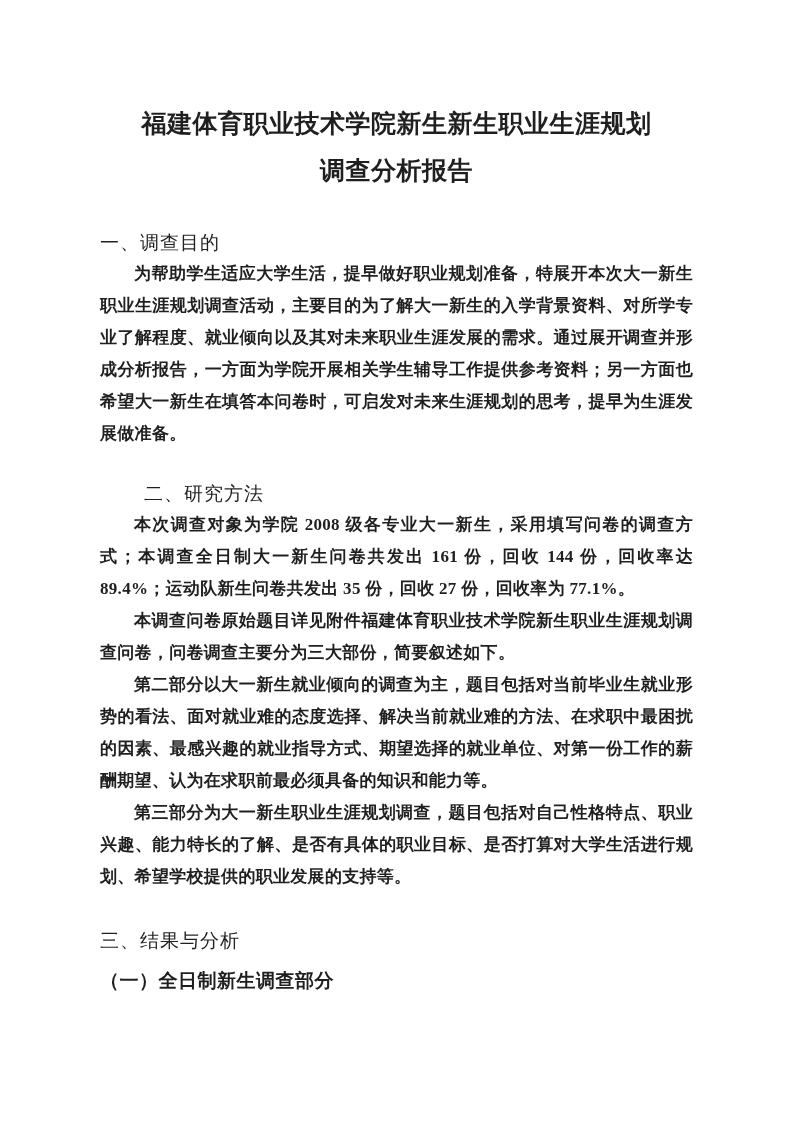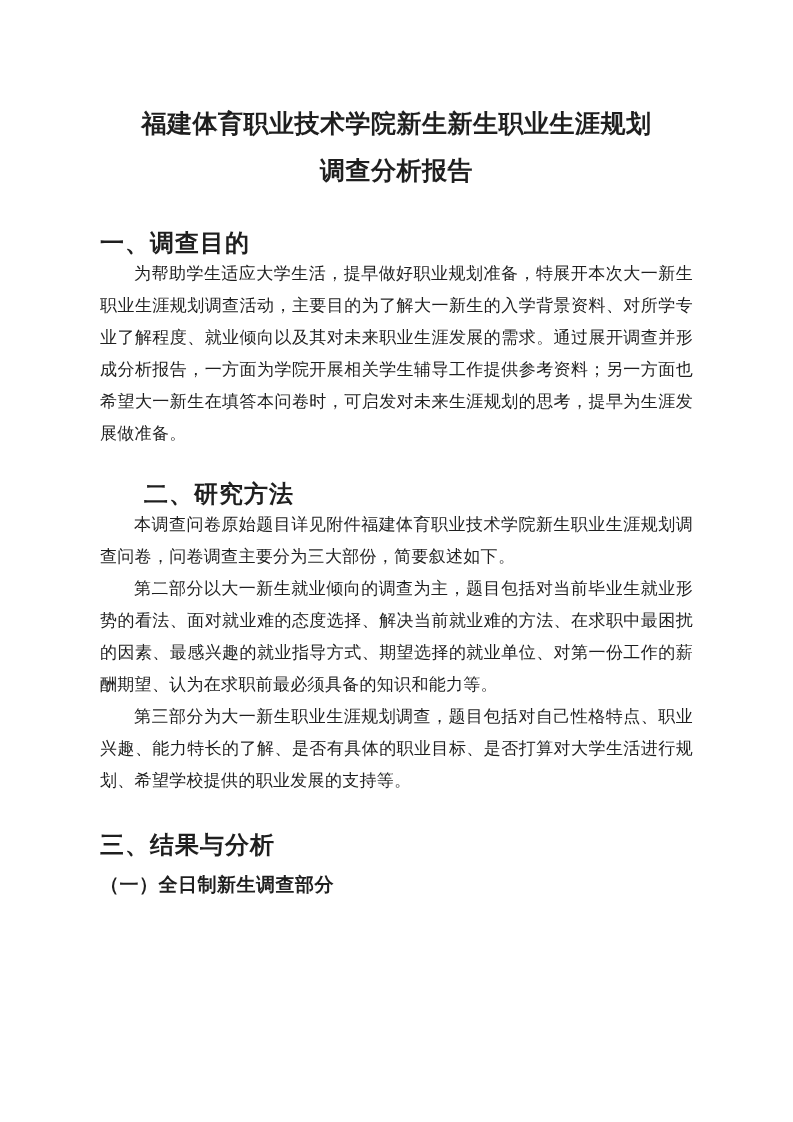--- a/index.html
+++ b/index.html
@@ -28,36 +28,37 @@
     text-align: center;
     font-family: "Liberation Sans", sans-serif;
     font-weight: bold;
     font-size: 25px;
     line-height: 47px;
     letter-spacing: 0.5px;
   }
   .doc-title .t-line { display: block; }
   .section-heading {
     font-family: "Liberation Sans", sans-serif;
-    font-weight: bold;
-    font-size: 24px;
+    font-weight: normal;
+    font-size: 19px;
     line-height: 30px;
     letter-spacing: 1px;
   }
   .h1-spacing { margin-top: 34px; }
   .h2-spacing { margin-top: 29px; margin-left: 44px; }
   .h3-spacing { margin-top: 33px; }
   .body-para {
     margin: 0;
     font-family: "Liberation Serif", serif;
     font-size: 17px;
     line-height: 32px;
     text-align: justify;
     text-indent: 2em;
     letter-spacing: 0.3px;
+    font-weight: bold;
   }
   .sub-heading {
     margin-top: 10px;
     font-family: "Liberation Serif", serif;
     font-weight: bold;
     font-size: 19px;
     line-height: 30px;
     letter-spacing: 0.5px;
   }
   .page-number {
@@ -79,20 +80,21 @@
 
     <div class="doc-title">
       <span class="t-line">福建体育职业技术学院新生新生职业生涯规划</span>
       <span class="t-line">调查分析报告</span>
     </div>
 
     <div class="section-heading h1-spacing">一、调查目的</div>
     <p class="body-para">为帮助学生适应大学生活，提早做好职业规划准备，特展开本次大一新生职业生涯规划调查活动，主要目的为了解大一新生的入学背景资料、对所学专业了解程度、就业倾向以及其对未来职业生涯发展的需求。通过展开调查并形成分析报告，一方面为学院开展相关学生辅导工作提供参考资料；另一方面也希望大一新生在填答本问卷时，可启发对未来生涯规划的思考，提早为生涯发展做准备。</p>
 
     <div class="section-heading h2-spacing">二、研究方法</div>
+    <p class="body-para">本次调查对象为学院 2008 级各专业大一新生，采用填写问卷的调查方式；本调查全日制大一新生问卷共发出 161 份，回收 144 份，回收率达 89.4%；运动队新生问卷共发出 35 份，回收 27 份，回收率为 77.1%。</p>
     <p class="body-para">本调查问卷原始题目详见附件福建体育职业技术学院新生职业生涯规划调查问卷，问卷调查主要分为三大部份，简要叙述如下。</p>
     <p class="body-para">第二部分以大一新生就业倾向的调查为主，题目包括对当前毕业生就业形势的看法、面对就业难的态度选择、解决当前就业难的方法、在求职中最困扰的因素、最感兴趣的就业指导方式、期望选择的就业单位、对第一份工作的薪酬期望、认为在求职前最必须具备的知识和能力等。</p>
     <p class="body-para">第三部分为大一新生职业生涯规划调查，题目包括对自己性格特点、职业兴趣、能力特长的了解、是否有具体的职业目标、是否打算对大学生活进行规划、希望学校提供的职业发展的支持等。</p>
 
     <div class="section-heading h3-spacing">三、结果与分析</div>
     <div class="sub-heading">（一）全日制新生调查部分</div>
 
   </div>
 
   <div class="page-number">1</div>

